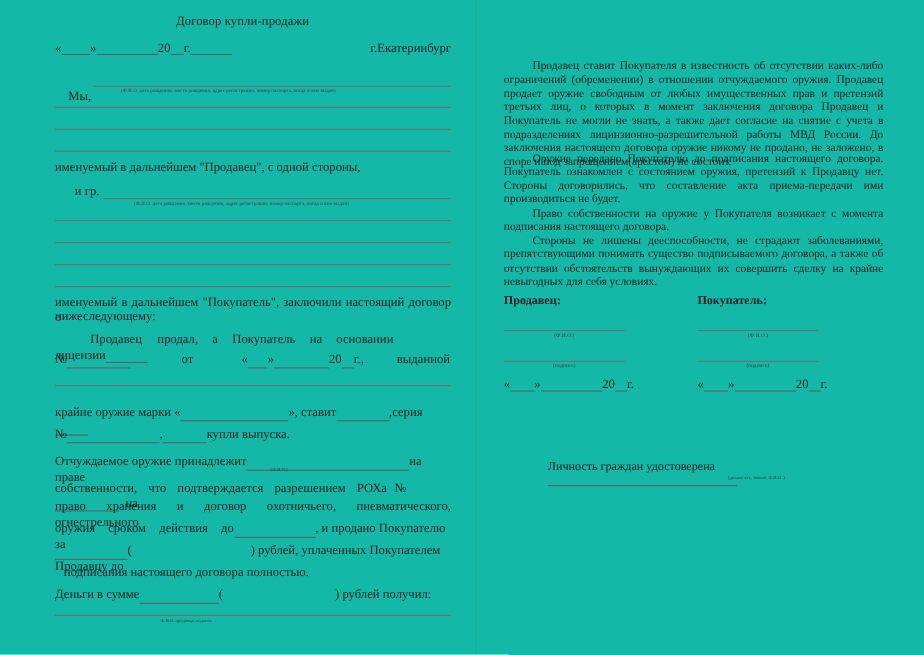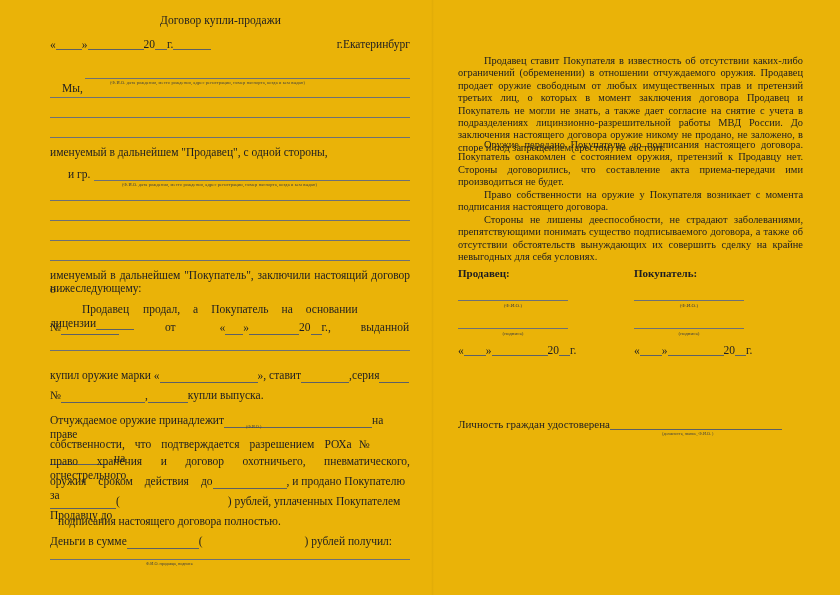--- a/index.html
+++ b/index.html
@@ -11,21 +11,21 @@
     width: 840px;
     height: 595px;
     font-family: "Liberation Serif", "DejaVu Serif", serif;
     color: #1d1d22;
     position: relative;
     overflow: hidden;
   }
   .page {
     position: absolute;
     inset: 0;
-    background: #eab308;
+    background: #14b8a6;
   }
   
   .seam {
     position: absolute;
     top: 0;
     bottom: 0;
     left: 431px;
     width: 3px;
     background: linear-gradient(to right, rgba(0,0,0,0.00), rgba(0,0,0,0.035), rgba(0,0,0,0.00));
     pointer-events: none;
@@ -130,20 +130,21 @@
     text-align: center;
   }
   .sig-date {
     position: absolute;
     font-size: 11.5px;
   }
 
   .ident {
     position: absolute;
     font-size: 11px;
+    margin-left: 40px;
   }
 </style>
 </head>
 <body>
 
 <div class="page">
   <div class="seam"></div>
 
   <div class="col-left">
 
@@ -180,21 +181,21 @@
       <span style="display:inline-block;width:32px"></span><span>Продавец</span><span style="display:inline-block;width:14px"></span><span>продал,</span><span style="display:inline-block;width:13px"></span><span>а</span><span style="display:inline-block;width:13px"></span><span>Покупатель</span><span style="display:inline-block;width:13px"></span><span>на</span><span style="display:inline-block;width:13px"></span><span>основании</span><span style="display:inline-block;width:13px"></span><span>лицензии</span><span class="ul" style="width:38px"></span>
     </div>
 
     <div class="para" style="left:0px; top:321px; width:360px;">
       <span>№</span><span class="ul" style="width:58px"></span><span style="display:inline-block;width:46px"></span><span>от</span><span style="display:inline-block;width:44px"></span><span>«</span><span class="ul" style="width:18px"></span><span>»</span><span class="ul" style="width:50px"></span><span>20</span><span class="ul" style="width:11px"></span><span>г.,</span><span style="display:inline-block;width:30px"></span><span>выданной</span>
     </div>
 
     <div class="rule" style="left:0px; top:350px; width:360px;"></div>
 
     <div class="para" style="left:0px; top:369px; width:360px;">
-      <span>купил оружие марки «</span><span class="ul" style="width:98px"></span><span>», ставит</span><span class="ul" style="width:48px"></span><span>,серия</span><span class="ul" style="width:30px"></span>
+      <span>крайне оружие марки «</span><span class="ul" style="width:98px"></span><span>», ставит</span><span class="ul" style="width:48px"></span><span>,серия</span><span class="ul" style="width:30px"></span>
     </div>
 
     <div class="para" style="left:0px; top:389px; width:360px;">
       <span>№</span><span class="ul" style="width:84px"></span><span>,</span><span class="ul" style="width:40px"></span><span>купли выпуска.</span>
     </div>
 
     <div class="para" style="left:0px; top:414px; width:360px;">
       <span>Отчуждаемое оружие принадлежит</span><span class="ul" style="width:148px"></span><span>на праве</span>
     </div>
     <div class="cap-sm" style="left:196px; top:424px;">(Ф.И.О.)</div>

